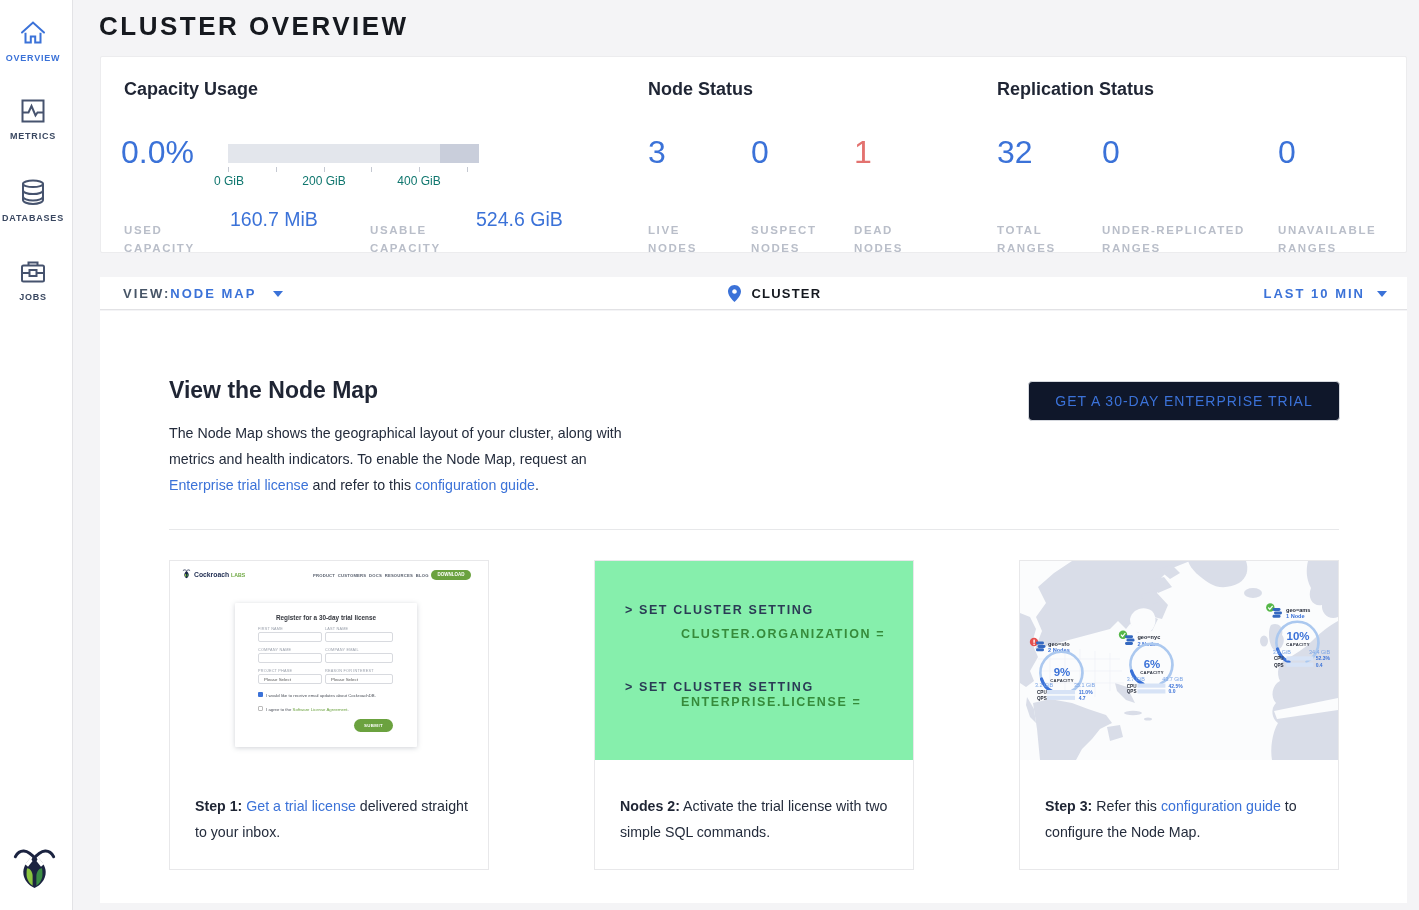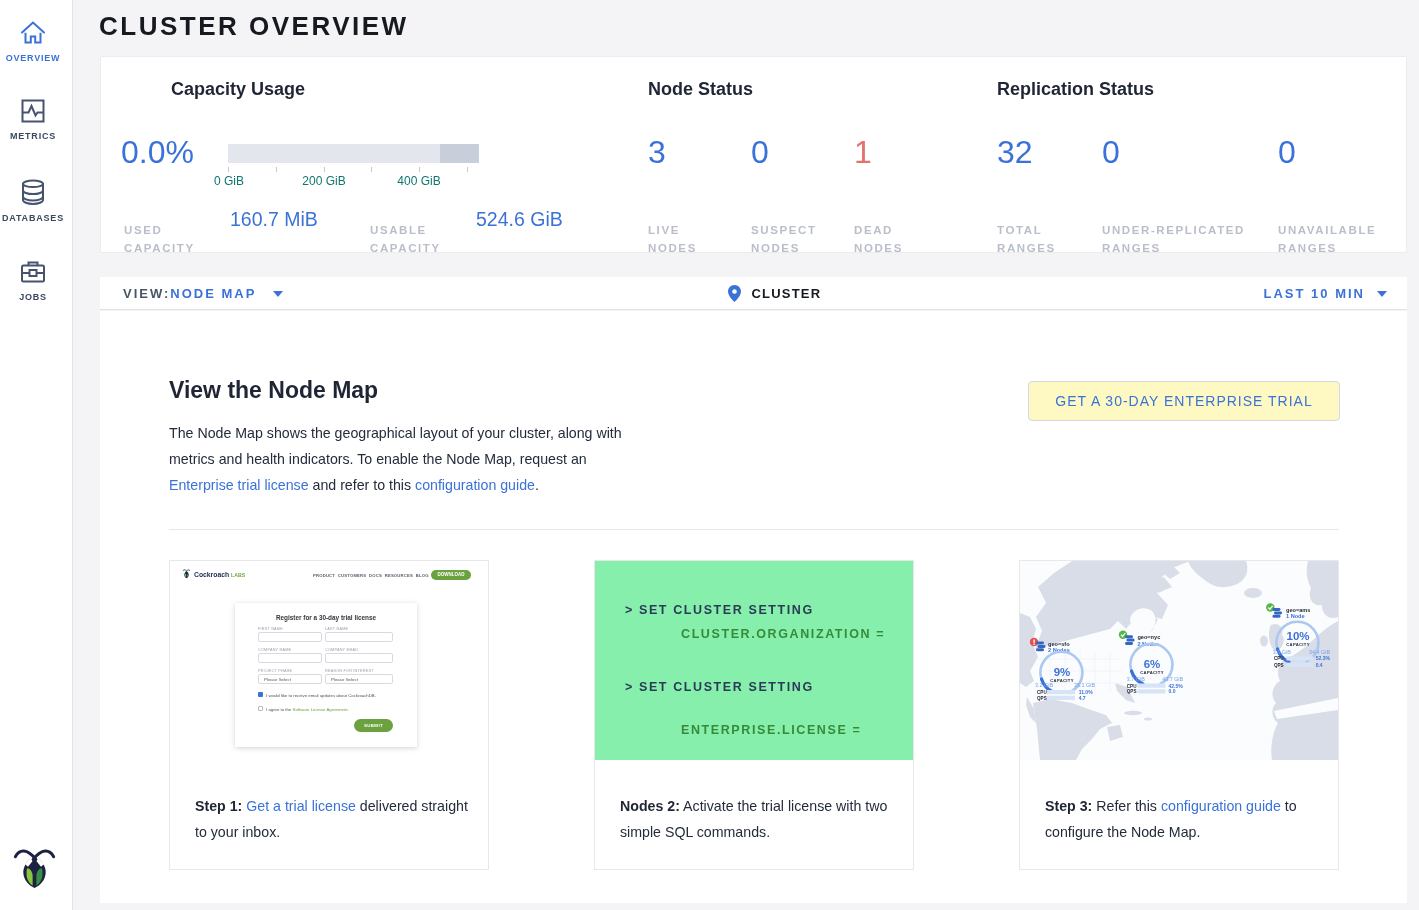--- a/index.html
+++ b/index.html
@@ -32,21 +32,21 @@
 #viewbar .left .val { color:#3b72d8; font-weight:bold; }
 #viewbar .center { position:absolute; left:628px; top:7px; }
 #viewbar .center .txt { font-size:13px; letter-spacing:1.2px; color:#14181f; font-weight:bold; margin-left:6px; }
 #viewbar .right { position:absolute; right:20px; top:9px; font-size:13px; letter-spacing:2px; color:#3b72d8; font-weight:bold; }
 .caret { display:inline-block; width:0; height:0; border-left:5.5px solid transparent; border-right:5.5px solid transparent; border-top:6px solid #3b72d8; vertical-align:middle; margin-left:12px; margin-bottom:2px; }
 
 #panel { position:absolute; left:100px; top:311px; width:1307px; height:592px; background:#fff; }
 #nm-title { position:absolute; left:69px; top:66px; font-size:23px; font-weight:bold; color:#1f2534; }
 #nm-desc { position:absolute; left:69px; top:109px; width:560px; font-size:14.2px; line-height:26px; color:#242c3c; white-space:nowrap; }
 #nm-desc a { color:#3b72d8; text-decoration:none; }
-#trial-btn { position:absolute; left:928px; top:70px; width:312px; height:40px; border:1px solid #d5d8de; border-radius:4px; background:#fef9c3; text-align:center; line-height:38px; font-size:14px; letter-spacing:1px; color:#3b72d8; }
+#trial-btn { position:absolute; left:928px; top:70px; width:312px; height:40px; border:1px solid #d5d8de; border-radius:4px; background:#0f172a; text-align:center; line-height:38px; font-size:14px; letter-spacing:1px; color:#3b72d8; }
 #nm-hr { position:absolute; left:69px; top:218px; width:1170px; height:1px; background:#e7e8ea; }
 .step-card { position:absolute; top:249px; width:320px; height:310px; background:#fff; border:1px solid #e8e8ea; }
 .step-img { position:absolute; left:0; top:0; width:318px; height:199px; overflow:hidden; }
 .step-txt { position:absolute; left:25px; top:232px; width:290px; font-size:14.2px; line-height:26px; color:#242c3c; white-space:nowrap; }
 .step-txt b { color:#1f2534; }
 .step-txt a { color:#3b72d8; text-decoration:none; }
 #card1 { left:69px; }
 #card2 { left:494px; }
 #card3 { left:919px; }
 
@@ -101,21 +101,21 @@
       <path d="M15,26 C18,26 21,29.5 21,34.5 L21,44.5 C17.5,42 14.5,37.5 14.5,32.5 C14.5,30 14.6,28 15,26 Z" fill="#8bc53f"></path>
       <path d="M31,26 C28,26 25,29.5 25,34.5 L25,44.5 C28.5,42 31.5,37.5 31.5,32.5 C31.5,30 31.4,28 31,26 Z" fill="#3a8c44"></path>
     </svg>
   </div>
 </div>
 
 <div id="page-title">CLUSTER OVERVIEW</div>
 
 <div id="summary">
 
-  <div class="sec-title" style="left:23px;margin-left:47px;">Capacity Usage</div>
+  <div class="sec-title" style="left:23px;">Capacity Usage</div>
   <div class="big-num" style="left:20px;">0.0%</div>
   <div id="cap-bar">
       <div id="cap-bar-used"></div>
     </div>
   <div class="tick" style="left:127px;"></div>
   <div class="tick" style="left:175px;"></div>
   <div class="tick" style="left:223px;"></div>
   <div class="tick" style="left:270px;"></div>
   <div class="tick" style="left:318px;"></div>
   <div class="tick" style="left:366px;"></div>
@@ -195,21 +195,21 @@
       <div style="position:absolute;left:184px;top:158px;width:39px;height:13px;border-radius:7px;background:#6ba23f;color:#fff;font-size:4.4px;font-weight:bold;text-align:center;line-height:13px;letter-spacing:0.4px;">SUBMIT</div>
     </div>
     <div class="step-txt"><b>Step 1:</b> <a href="#">Get a trial license</a> delivered straight<br>to your inbox.</div>
   </div>
 
   <div class="step-card" id="card2">
     <div class="step-img">
       <div class="code-line1" style="top:42px;">&gt; SET CLUSTER SETTING</div>
       <div class="code-line2" style="top:66px;">CLUSTER.ORGANIZATION =</div>
       <div class="code-line1" style="top:119px;">&gt; SET CLUSTER SETTING</div>
-      <div class="code-line2" style="top:162px;">ENTERPRISE.LICENSE =</div>
+      <div class="code-line2" style="top:134px;">ENTERPRISE.LICENSE =</div>
     </div>
     <div class="step-txt"><b>Nodes 2:</b> Activate the trial license with two<br>simple SQL commands.</div>
   </div>
 
   <div class="step-card" id="card3">
     <div class="step-img" id="mapimg">
     <svg width="318" height="199" viewBox="0 0 318 199" font-family="Liberation Sans, sans-serif">
       <rect width="318" height="199" fill="#fbfcfd"></rect>
       <g fill="#d9dde8">
 

